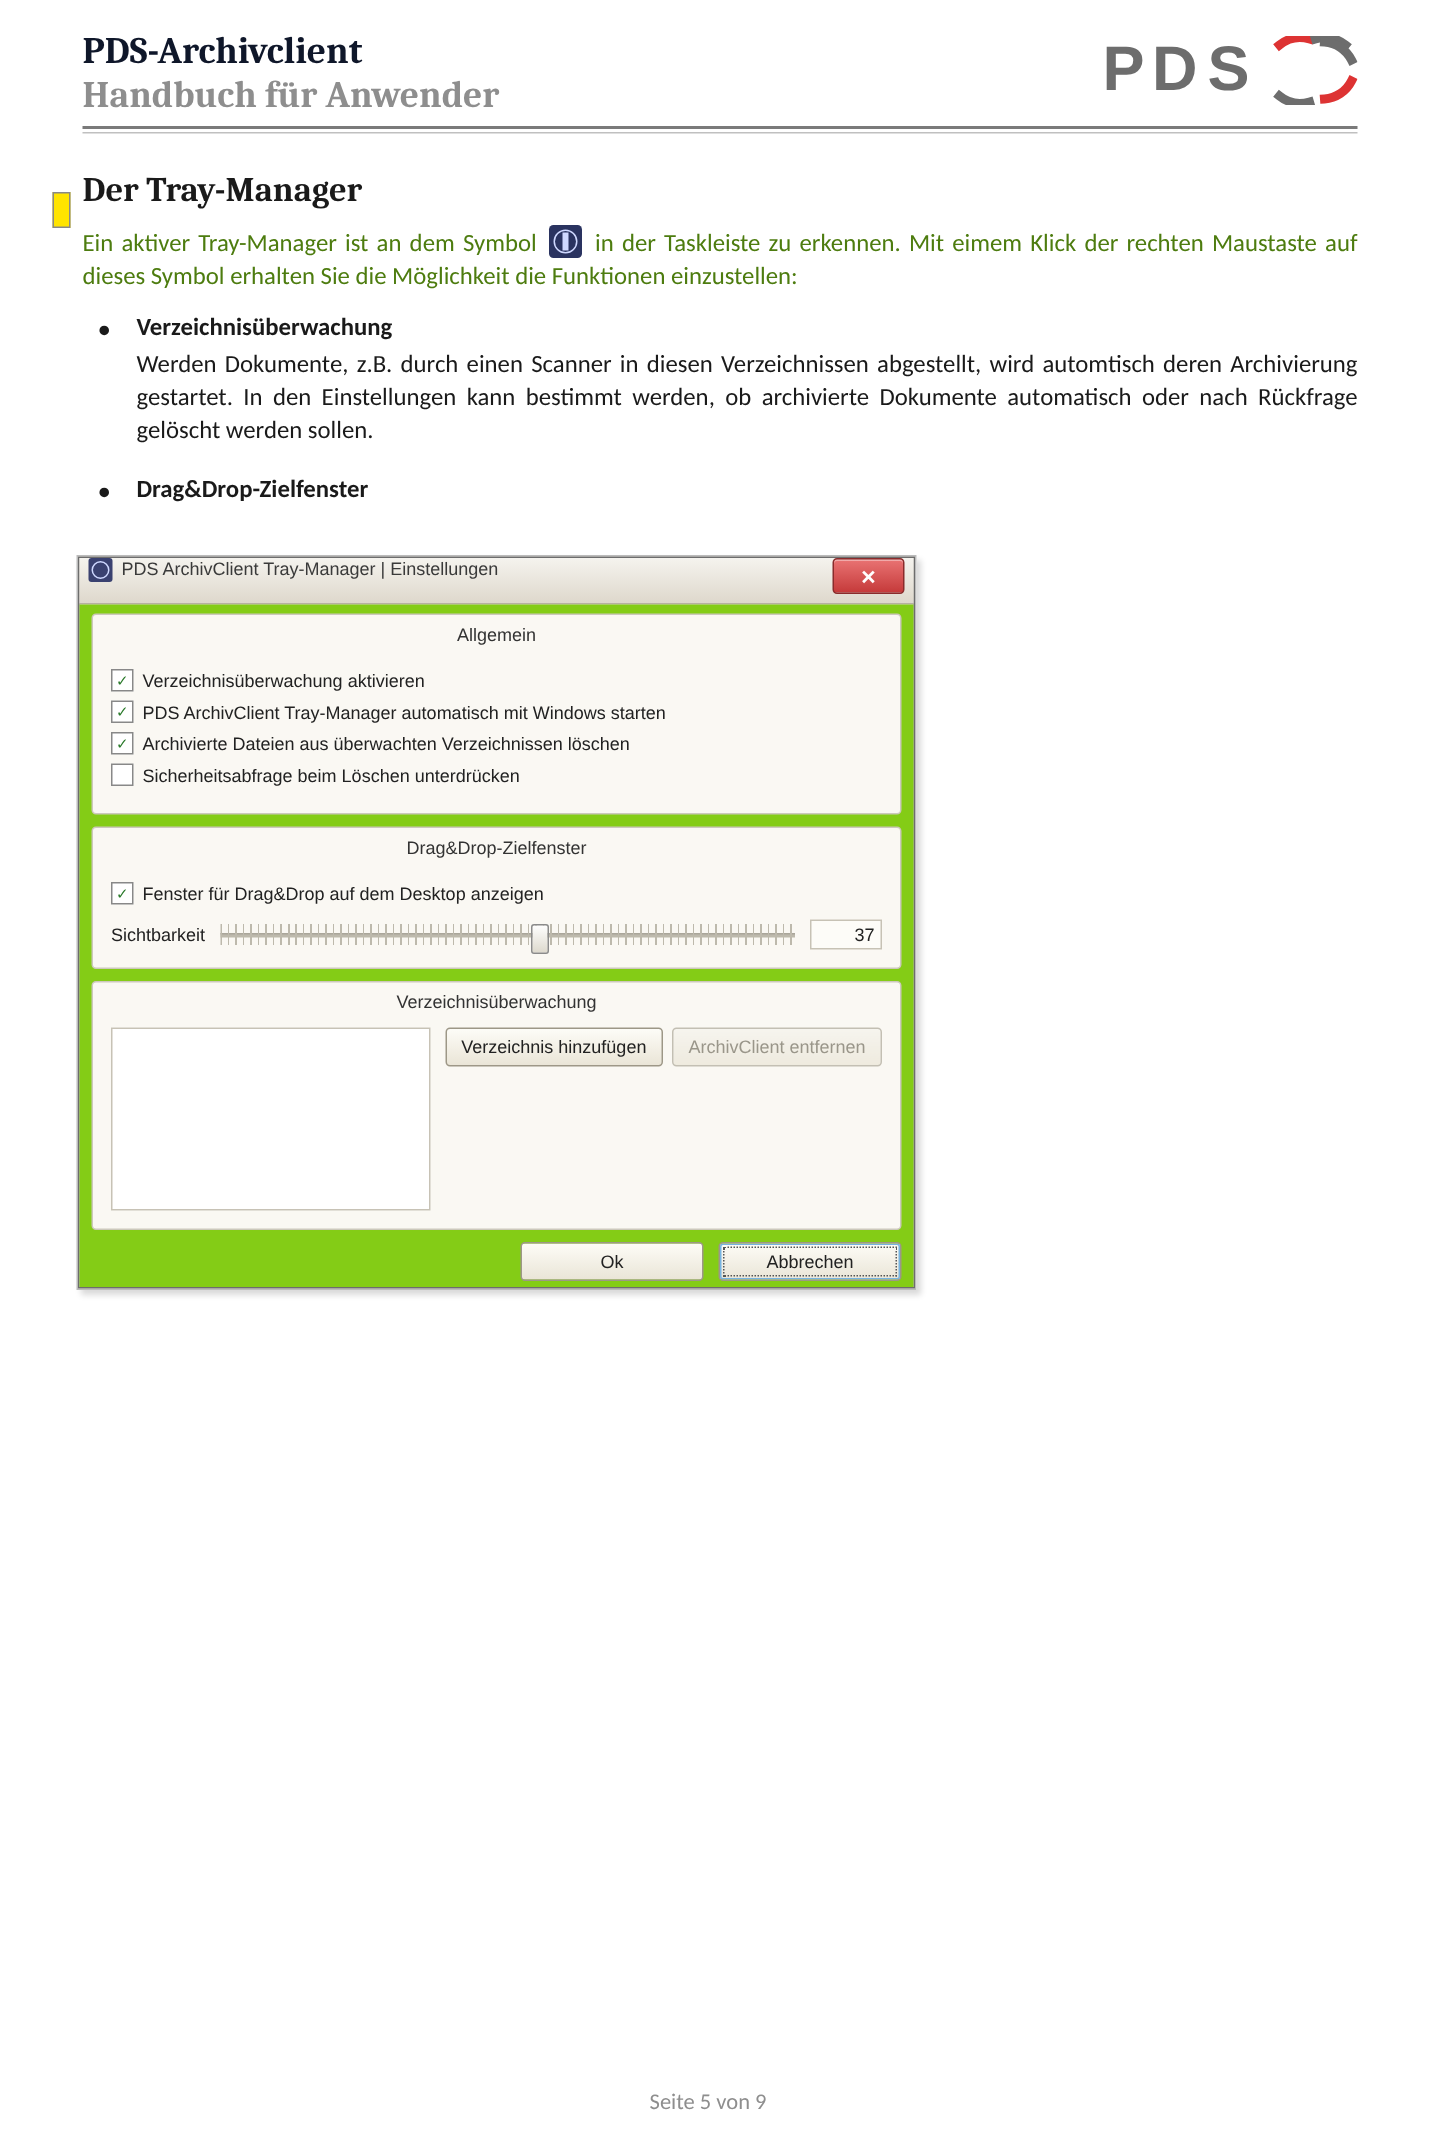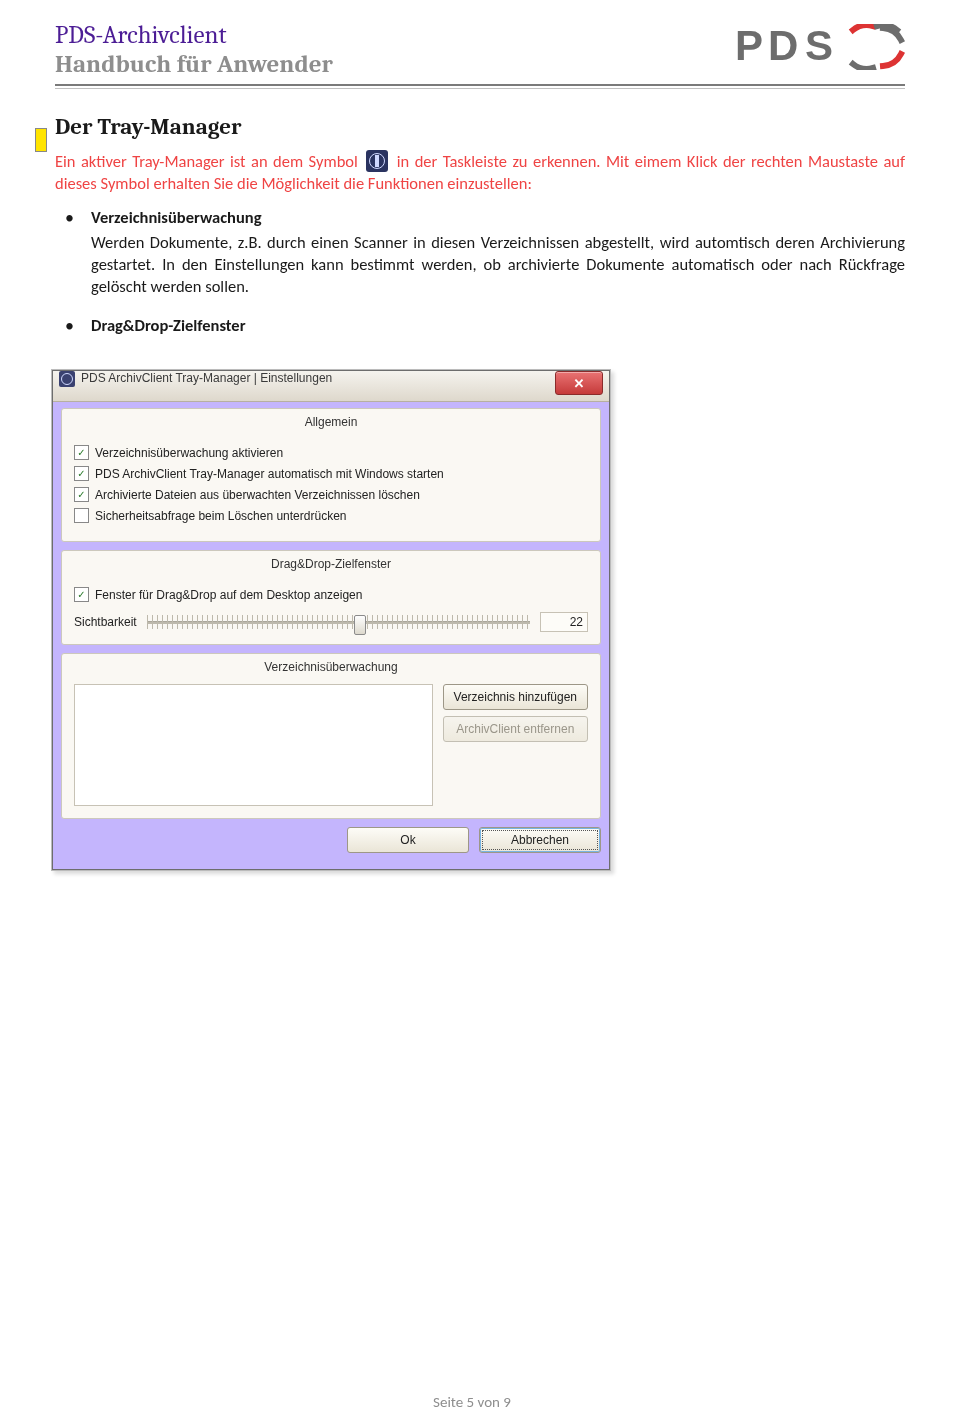--- a/index.html
+++ b/index.html
@@ -1,26 +1,26 @@
 <!DOCTYPE html>
 <html><head>
 <meta charset="utf-8">
 <style>
   body{margin:0;background:#fff;font-family:Cambria,Georgia,serif;color:#1a1a1a}
   .page{width:960px;min-height:1425px;margin:0 auto;position:relative;box-sizing:border-box;padding:20px 55px 0 55px}
   .page-header{display:flex;align-items:flex-start;justify-content:space-between;margin-bottom:6px}
-  .hdr-titles h1{font-size:25px;font-weight:400;margin:0;color:#4c1d95}
+  .hdr-titles h1{font-size:25px;font-weight:700;margin:0;color:#0f172a}
   .hdr-titles h2{font-size:25px;font-weight:700;margin:0;color:#8e8e8e}
   .logo{display:flex;align-items:center;gap:6px;padding-top:4px}
   .logo-svg{display:block}
   .hr1{height:2px;background:#7a7a7a;margin:4px 0 2px}
   .hr2{height:1px;background:#c0c0c0;margin-bottom:24px}
   .hl-bar{width:10px;height:22px;background:#ffe400;border:1px solid #888;position:absolute;left:35px;top:128px}
   .sect-title{font-size:23px;font-weight:700;margin:0 0 10px}
-  .body-text{font-family:Calibri,Arial,sans-serif;font-size:16.5px;line-height:1.35;color:#ef4444}
+  .body-text{font-family:Calibri,Arial,sans-serif;font-size:16.5px;line-height:1.35;color:#4d7c0f}
   .body-text p{margin:0 0 10px;text-align:justify}
   .inline-icon{display:inline-block;width:22px;height:22px;vertical-align:-5px;border-radius:3px;margin:0 3px}
   .ic-tray{background:#2a3360;position:relative}
   .ic-tray:before{content:"";position:absolute;inset:3px;border:1.5px solid #cfd8ff;border-radius:50%}
   .ic-tray:after{content:"";position:absolute;left:9px;top:5px;width:4px;height:12px;background:#cfd8ff}
   .ic-drop{background:#56aee0;position:relative}
   .ic-drop:before,.ic-drop:after{content:"";position:absolute;left:4px;right:4px;height:7px;background:#dff1fb;border:1px solid #2a6d99;border-radius:1px}
   .ic-drop:before{top:3px}.ic-drop:after{bottom:3px}
   ul.bul{font-family:Calibri,Arial,sans-serif;font-size:16.5px;list-style:none;padding:0;margin:12px 0 0}
   ul.bul>li{position:relative;padding-left:36px;margin-bottom:18px}
@@ -28,33 +28,33 @@
   ul.bul .li-title{font-weight:700;margin-bottom:4px;display:block}
   ul.bul p{margin:0 0 8px;text-align:justify;line-height:1.35}
   
   .shot{margin:34px 0 0 -4px;width:558px;border:1px solid #bbb;box-shadow:3px 3px 4px rgba(0,0,0,.15)}
   .win7{background:#ece9e2;border:1px solid #6d6d6d;font-family:"Segoe UI",Tahoma,sans-serif;font-size:12px;color:#222}
   .titlebar{height:30px;background:linear-gradient(#f5f3ee,#ded8cc);display:flex;padding:0 6px;border-bottom:1px solid #b7b0a0}
   .ti-ico{width:16px;height:16px;border-radius:2px;background:#3a4170;margin-right:6px;position:relative}
   .ti-ico:before{content:"";position:absolute;inset:2px;border:1px solid #cfd8ff;border-radius:50%}
   .ti-txt{flex:1;white-space:nowrap;color:#3a3a3a}
   .close{width:46px;height:22px;border-radius:3px;background:linear-gradient(#e97373,#c53a3a);border:1px solid #8a2b2b;color:#fff;display:flex;align-items:center;justify-content:center;font-size:13px;font-weight:bold;box-shadow:inset 0 1px 0 rgba(255,255,255,.4)}
-  .client{padding:6px 8px 16px;background:#c4b5fd}
+  .client{padding:6px 8px 4px;background:#84cc16}
   .group{border:1px solid #ccc8bc;border-radius:3px;background:#faf8f3;margin-bottom:8px;padding:30px 12px 12px;position:relative}
   .group-title{position:absolute;top:6px;left:0;right:0;text-align:center;color:#333;font-size:12px}
   .cb-row{display:flex;align-items:center;gap:6px;margin:6px 0}
   .cb{width:13px;height:13px;border:1px solid #888;background:#fff;display:flex;align-items:center;justify-content:center;font-size:10px;color:#2a7a2a}
   .sld-row{display:flex;align-items:center;gap:10px;margin-top:10px}
   .sld-track{flex:1;height:14px;position:relative}
   .sld-track:before{content:"";position:absolute;left:0;right:0;top:6px;height:2px;background:#bdb9ac;border-top:1px solid #aaa69a}
   .sld-ticks{position:absolute;inset:0;background:repeating-linear-gradient(90deg,#bdb9ac 0 1px,transparent 1px 5px)}
   .sld-knob{position:absolute;top:0;width:10px;height:18px;background:linear-gradient(#fefefe,#ddd9cd);border:1px solid #8b8b8b;border-radius:2px}
   .sld-val{width:42px;text-align:right;padding-right:4px;border:1px solid #c7c2b5;background:#fdfcf8;height:18px;line-height:18px;font-size:12px}
   .dirlist{height:120px;border:1px solid #c7c2b5;background:#fff}
-  .dir-right{display:flex;flex-direction:column;gap:6px}
+  .dir-right{display:flex;flex-direction:row;gap:6px}
   .dir-wrap{display:flex;gap:10px}
   .btn{min-width:118px;height:24px;border:1px solid #9d9787;border-radius:3px;background:linear-gradient(#fdfcf7,#eae5d7);color:#222;display:flex;align-items:center;justify-content:center;font-size:12px;padding:0 10px}
   .btn.dis{color:#9a968a;border-color:#c3bfb3;background:linear-gradient(#f6f4ee,#eeeade)}
   .btn.focus{outline:1px dotted #555;outline-offset:-4px;box-shadow:0 0 0 1px #77b4e2 inset}
   .dlg-btns{display:flex;justify-content:flex-end;gap:10px;margin-top:2px}
   .dlg-btns .btn{min-width:100px}
   .footer{position:absolute;bottom:14px;left:0;right:16px;text-align:center;font-family:Calibri,Arial,sans-serif;font-size:15px;color:#8e8e8e}
 </style>
 </head>
 <body>
@@ -140,21 +140,21 @@
           <div class="cb-row">
               <span class="cb">✓</span>
               <span>Fenster für Drag&amp;Drop auf dem Desktop anzeigen</span>
             </div>
           <div class="sld-row">
             <span>Sichtbarkeit</span>
             <div class="sld-track">
               <div class="sld-ticks"></div>
               <div class="sld-knob" style="left:54%"></div>
             </div>
-            <div class="sld-val">22</div>
+            <div class="sld-val">37</div>
           </div>
         </div>
 
         <div class="group">
           <div class="group-title">Verzeichnisüberwachung</div>
           <div class="dir-wrap">
             <div class="dirlist" style="flex:1"></div>
             <div class="dir-right">
               <div class="btn">Verzeichnis hinzufügen</div>
               <div class="btn dis">ArchivClient entfernen</div>

